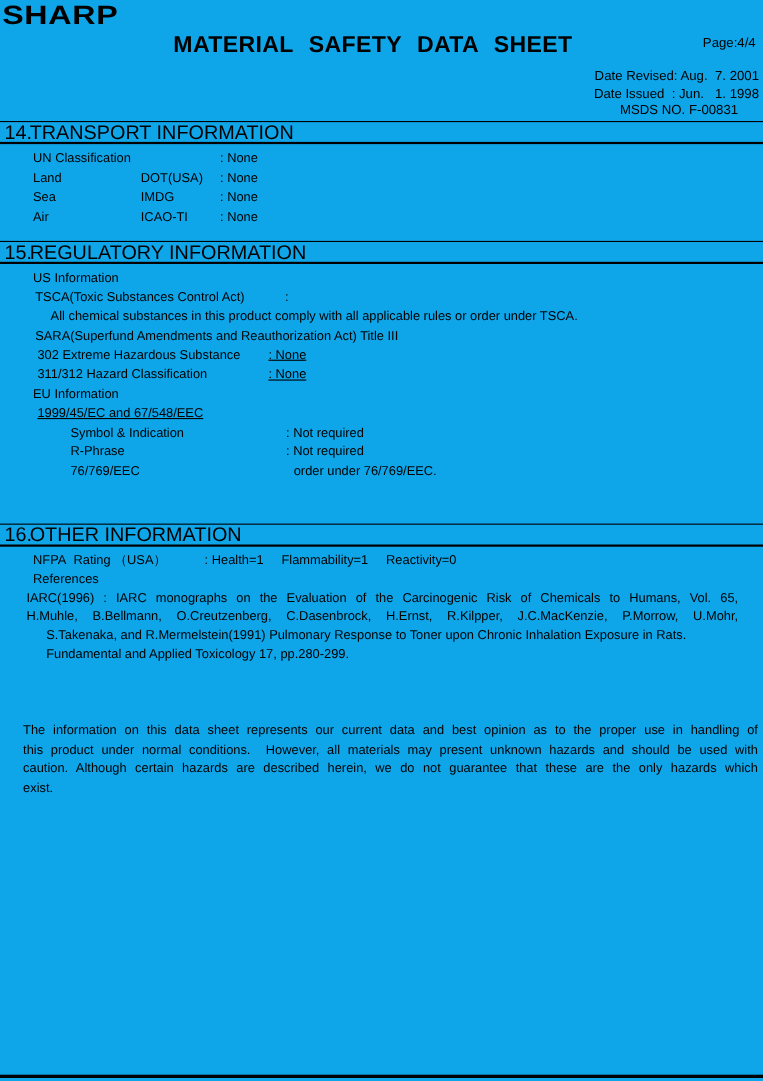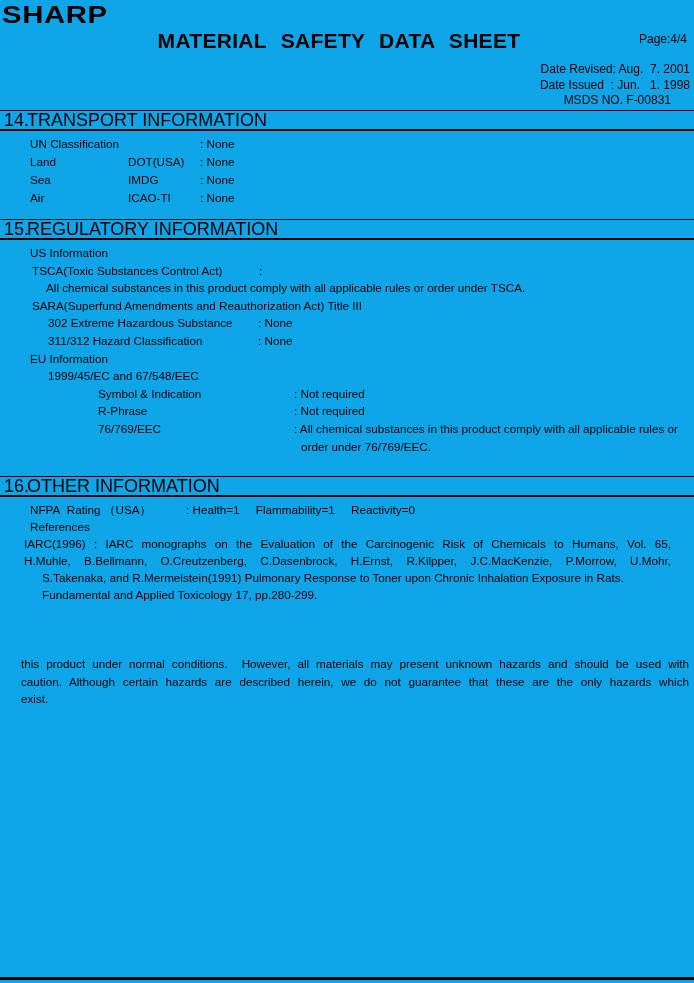--- a/index.html
+++ b/index.html
@@ -38,21 +38,21 @@
     padding:2px 0 2px 4px;font-weight:normal;font-size:18px;line-height:14px;
     white-space:nowrap;
   }
   .sec-head .num{display:inline-block;width:23px;}
   .sec-body{margin-top:4px;}
   #sec14 .sec-body{line-height:18px;}
   #sec15 .sec-body{line-height:17.6px;}
   #sec16 .sec-body{line-height:17px;}
   .row{white-space:nowrap;}
   .in30{padding-left:30px;} .in36{padding-left:32px;} .in46{padding-left:46px;}
-  .in48{padding-left:48px;} .in62{padding-left:98px;}
+  .in48{padding-left:34px;text-decoration:underline;} .in62{padding-left:64px;}
   .t14-l{display:inline-block;width:98px;}
   .t14-s{display:inline-block;width:72px;}
   .tsca-l{display:inline-block;width:227px;}
   .t15-sara{display:inline-block;width:210px;}
   .t15-eu{display:inline-block;width:196px;vertical-align:top;}
   .t16-l{display:inline-block;width:156px;}
   .flexrow{display:flex;}
   .flexrow .vcol{flex:1;}
   .flexrow .vcol .cont{padding-left:7px;}
   
@@ -127,21 +127,20 @@
       <div class="row in48">1999/45/EC and 67/548/EEC</div>
       <div class="row in62">
         <span class="t15-eu">Symbol &amp; Indication</span><span>: Not required</span>
       </div>
       <div class="row in62">
         <span class="t15-eu">R-Phrase</span><span>: Not required</span>
       </div>
       <div class="row in62 flexrow">
         <span class="t15-eu">76/769/EEC</span>
         <span class="vcol">
-          <div>: All chemical substances in this product comply with all applicable rules or</div>
           <div class="cont">order under 76/769/EEC.</div>
         </span>
       </div>
     </div>
   </div>
 
   <div class="section" id="sec16">
     <div class="sec-head">
       <span class="num">16.</span><span>OTHER INFORMATION</span>
     </div>
@@ -151,19 +150,20 @@
       </div>
       <div class="row in30">References</div>
       <div class="ref jl">IARC(1996)&nbsp;: IARC monographs on the Evaluation of the Carcinogenic Risk of Chemicals to Humans, Vol. 65,</div>
       <div class="ref jl">H.Muhle, B.Bellmann, O.Creutzenberg, C.Dasenbrock, H.Ernst, R.Kilpper, J.C.MacKenzie, P.Morrow, U.Mohr,</div>
       <div class="ref">S.Takenaka, and R.Mermelstein(1991) Pulmonary Response to Toner upon Chronic Inhalation Exposure in Rats.</div>
       <div class="ref">Fundamental and Applied Toxicology 17, pp.280-299.</div>
     </div>
   </div>
 
   <div class="disclaimer">
+    <div class="jl">The information on this data sheet represents our current data and best opinion as to the proper use in handling of</div>
     <div class="jl">this product under normal conditions.&nbsp; However, all materials may present unknown hazards and should be used with</div>
     <div class="jl">caution. Although certain hazards are described herein, we do not guarantee that these are the only hazards which</div>
     <div>exist.</div>
   </div>
 
   <div class="bottom-rule"></div>
 </div>
 
 </body></html>

